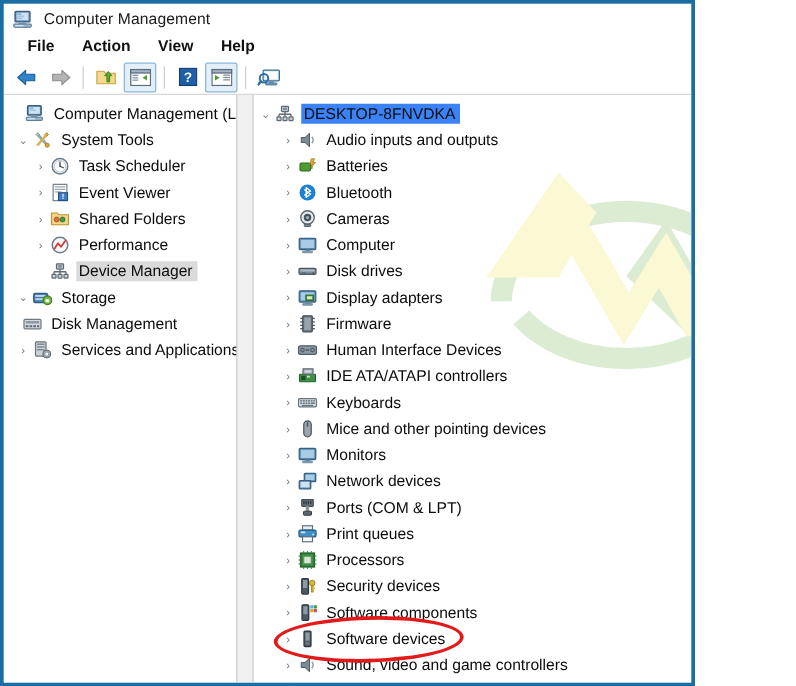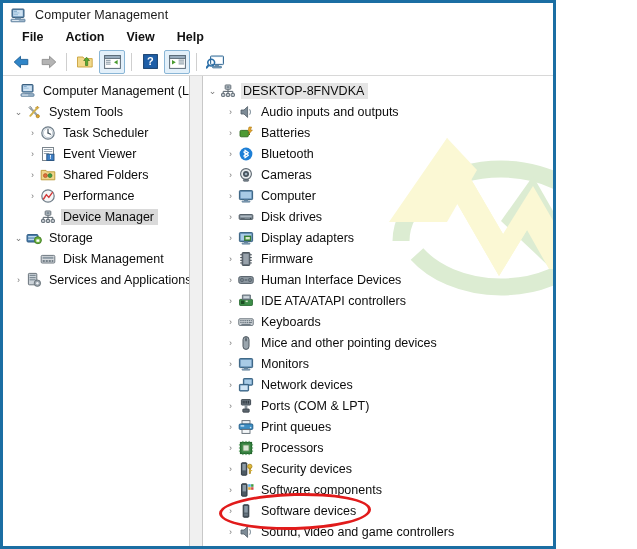--- a/index.html
+++ b/index.html
@@ -84,21 +84,21 @@
     background:#ffffff;
     padding-top:4px;
   }
   
   .row{
     height:21px;display:flex;align-items:center;
     white-space:nowrap;position:relative;
     font-size:12.5px;color:#0c0c0c;
   }
   .row .label{padding:0 4px 0 2px;line-height:16px;}
-  .row.selected .label{background:#e5e5e5;}
+  .row.selected .label{background:#3b82f6;}
   .row.sel-gray .label{background:#dadada;}
   .chev{
     width:15px;flex:0 0 auto;display:flex;align-items:center;justify-content:center;
     font-size:9px;color:#767676;
   }
   .chev.blank{color:transparent;}
   .ico{
     width:16px;height:16px;flex:0 0 auto;margin-right:5px;position:relative;
   }
   
@@ -321,21 +321,21 @@
             <rect x="1" y="4.6" width="11" height="7.4" rx="1" fill="#4c7fae" stroke="#2e5b82" stroke-width="1"></rect>
             <rect x="2.2" y="6" width="8.4" height="1.5" fill="#bcd7ec"></rect>
             <rect x="2.2" y="8.6" width="8.4" height="1.5" fill="#bcd7ec"></rect>
             <circle cx="11.9" cy="10.2" r="3.5" fill="#6db33f" stroke="#3f7a22" stroke-width="0.9"></circle>
             <rect x="10.4" y="9.4" width="3" height="2.4" fill="#ffffff"></rect>
           </svg>
         </span>
         <span class="label">Storage</span>
       </div>
 
-      <div class="row" style="padding-left:22px">
+      <div class="row" style="">
         <span class="chev blank">›</span>
         <span class="ico">
           <svg width="16" height="16" viewBox="0 0 16 16">
             <rect x="1.2" y="4.4" width="13.6" height="7.6" rx="1" fill="#d6dade" stroke="#6e7880" stroke-width="1"></rect>
             <rect x="2.6" y="5.8" width="10.8" height="2" fill="#8d9aa4"></rect>
             <rect x="2.6" y="9.2" width="2.2" height="1.6" fill="#5d6a74"></rect>
             <rect x="5.6" y="9.2" width="2.2" height="1.6" fill="#5d6a74"></rect>
             <rect x="8.6" y="9.2" width="2.2" height="1.6" fill="#5d6a74"></rect>
             <rect x="11.6" y="9.2" width="1.8" height="1.6" fill="#5d6a74"></rect>
           </svg>

